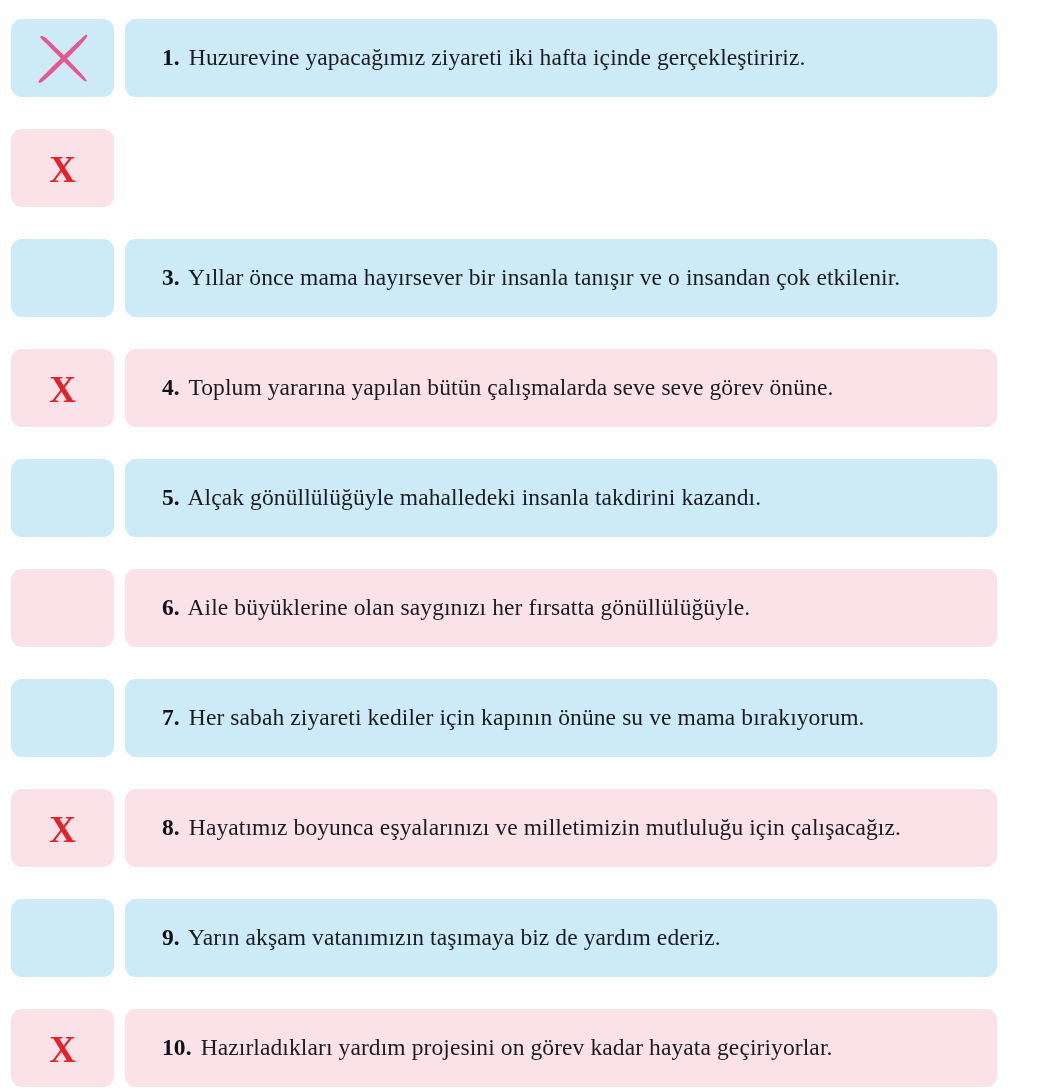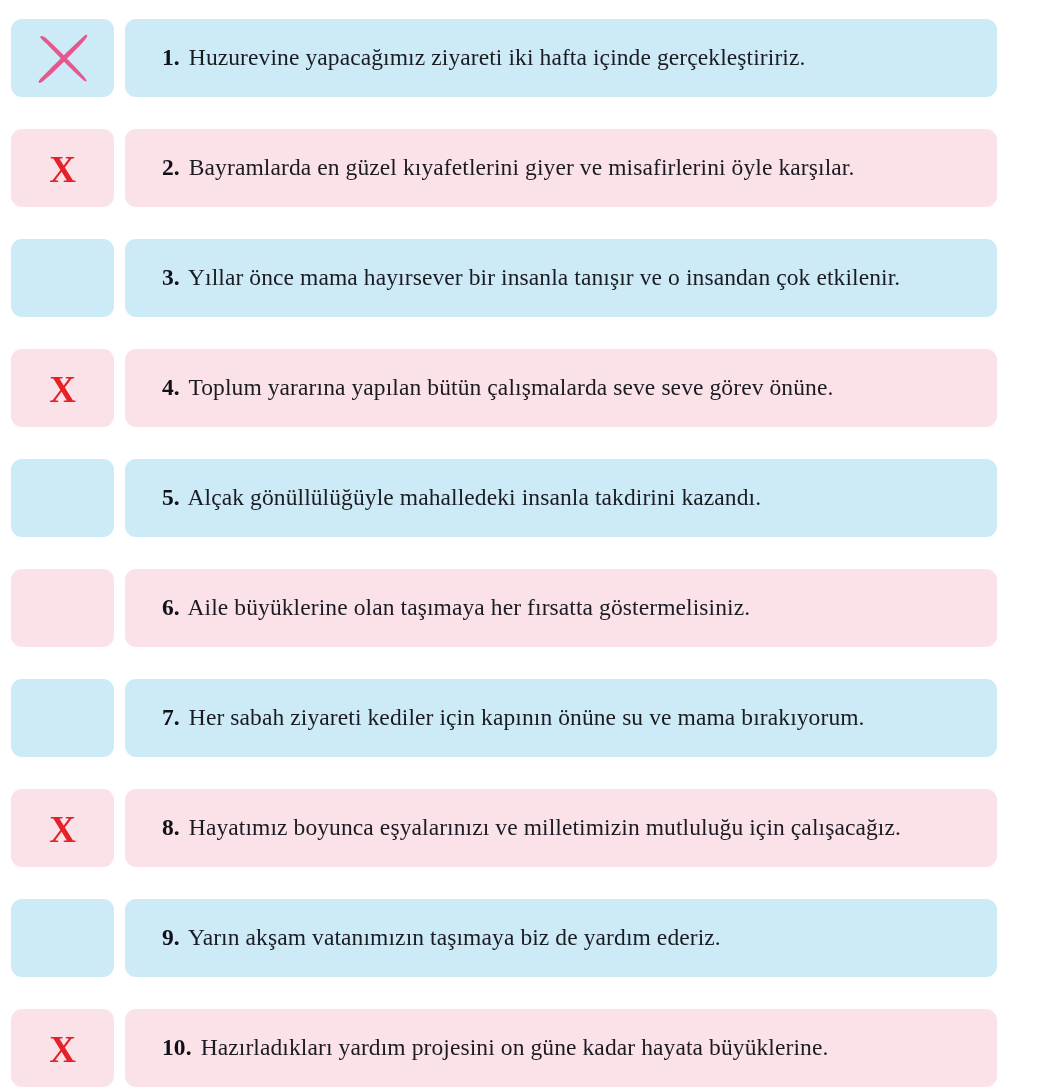--- a/index.html
+++ b/index.html
@@ -100,23 +100,20 @@
         </svg>
       </div>
       <div class="statement-box blue">
         <div class="statement-text"><span class="statement-num">1.</span> <span>Huzurevine yapacağımız ziyareti iki hafta içinde gerçekleştiririz.</span></div>
       </div>
     </div>
     <div class="row">
       <div class="mark-box pink">
         <span class="x-letter">X</span>
       </div>
-      <div class="statement-box pink">
-        <div class="statement-text"><span class="statement-num">2.</span> <span>Bayramlarda en güzel kıyafetlerini giyer ve misafirlerini öyle karşılar.</span></div>
-      </div>
     </div>
     <div class="row">
       <div class="mark-box blue"></div>
       <div class="statement-box blue">
         <div class="statement-text"><span class="statement-num">3.</span> <span>Yıllar önce mama hayırsever bir insanla tanışır ve o insandan çok etkilenir.</span></div>
       </div>
     </div>
     <div class="row">
       <div class="mark-box pink">
         <span class="x-letter">X</span>
@@ -127,21 +124,21 @@
     </div>
     <div class="row">
       <div class="mark-box blue"></div>
       <div class="statement-box blue">
         <div class="statement-text"><span class="statement-num">5.</span> <span>Alçak gönüllülüğüyle mahalledeki insanla takdirini kazandı.</span></div>
       </div>
     </div>
     <div class="row">
       <div class="mark-box pink"></div>
       <div class="statement-box pink">
-        <div class="statement-text"><span class="statement-num">6.</span> <span>Aile büyüklerine olan taşımaya her fırsatta göstermelisiniz.</span></div>
+        <div class="statement-text"><span class="statement-num">6.</span> <span>Aile büyüklerine olan saygınızı her fırsatta gönüllülüğüyle.</span></div>
       </div>
     </div>
     <div class="row">
       <div class="mark-box blue"></div>
       <div class="statement-box blue">
         <div class="statement-text"><span class="statement-num">7.</span> <span>Her sabah ziyareti kediler için kapının önüne su ve mama bırakıyorum.</span></div>
       </div>
     </div>
     <div class="row">
       <div class="mark-box pink">
@@ -155,16 +152,16 @@
       <div class="mark-box blue"></div>
       <div class="statement-box blue">
         <div class="statement-text"><span class="statement-num">9.</span> <span>Yarın akşam vatanımızın taşımaya biz de yardım ederiz.</span></div>
       </div>
     </div>
     <div class="row">
       <div class="mark-box pink">
         <span class="x-letter">X</span>
       </div>
       <div class="statement-box pink">
-        <div class="statement-text"><span class="statement-num">10.</span> <span>Hazırladıkları yardım projesini on güne kadar hayata büyüklerine.</span></div>
+        <div class="statement-text"><span class="statement-num">10.</span> <span>Hazırladıkları yardım projesini on görev kadar hayata geçiriyorlar.</span></div>
       </div>
     </div>
   </div>
 
 </body></html>

